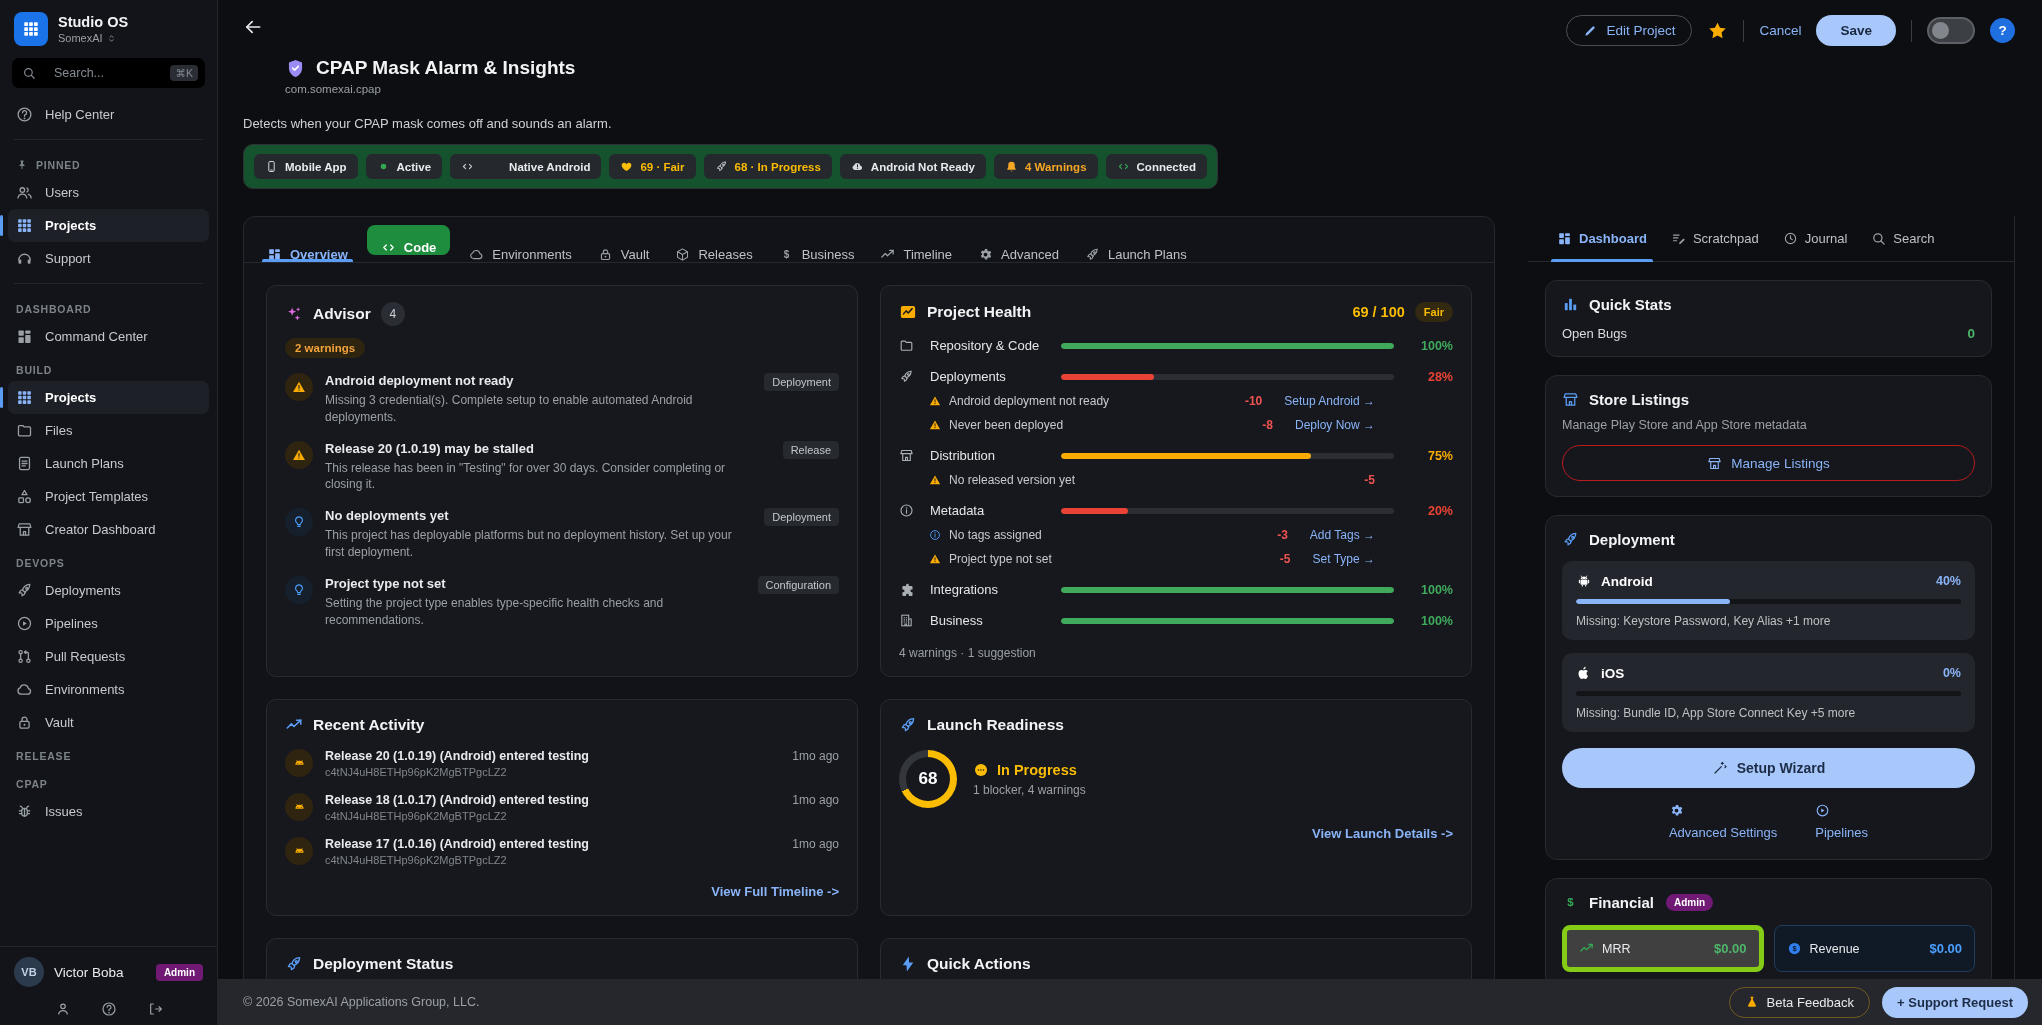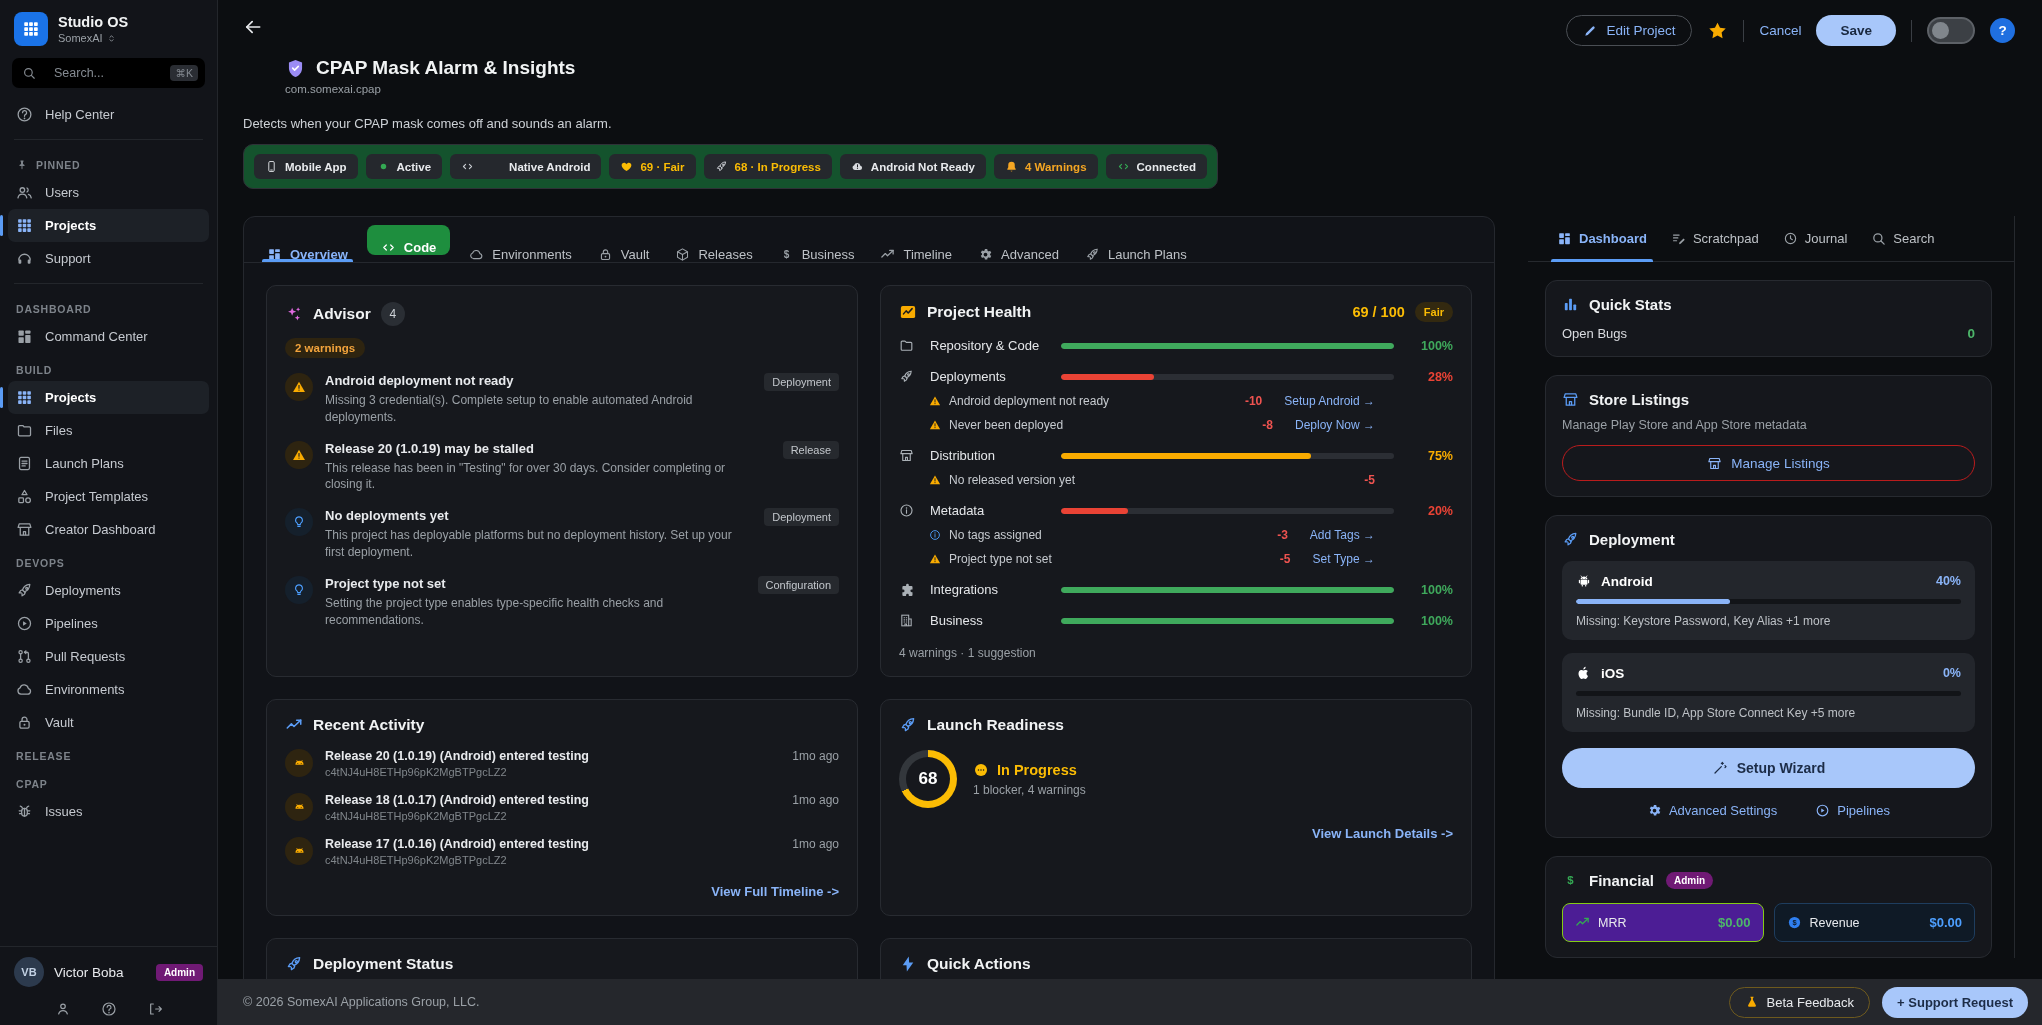--- a/index.html
+++ b/index.html
@@ -179,28 +179,28 @@
   .plat-head .icon { width:16px; height:16px; color:#fff; }
   .plat-pct { margin-left:auto; color:#8ab4f8; font-size:12.5px; font-weight:bold; }
   .plat-bar { height:5px; border-radius:3px; background:#121418; margin-top:10px; overflow:hidden; }
   .plat-fill { height:100%; border-radius:3px; }
   .plat-missing { margin-top:10px; font-size:12px; color:#bdc1c6; }
   .btn-wizard { margin-top:16px; width:100%; height:40px; border-radius:20px; background:#a8c7fa; color:#1c2c47;
     font-size:14px; font-weight:bold; display:flex; gap:9px; align-items:center; justify-content:center;
     cursor:pointer; border:none; }
   .btn-wizard .icon { width:16px; height:16px; }
   .rp-links { display:flex; justify-content:center; gap:38px; margin-top:15px; padding-bottom:4px; }
-  .rp-link { display:flex; gap:7px; align-items:flex-end; color:#8ab4f8; font-size:13px; cursor:pointer; }
+  .rp-link { display:flex; gap:7px; align-items:flex-start; color:#8ab4f8; font-size:13px; cursor:pointer;flex-direction:column; }
   .rp-link .icon { width:15px; height:15px; }
   .fin-ico { color:#34a853; }
   .badge-admin.sm { margin-left:2px; border-radius:9px; }
   .fin-tiles { display:grid; grid-template-columns:1fr 1fr; gap:10px; margin-top:14px; }
   .tile { border-radius:8px; padding:11px 12px; display:flex; gap:8px; align-items:center; font-size:12.5px; color:#e8eaed; }
   .tile .icon { width:15px; height:15px; }
-  .tile.green { background:#4c1d95; border:1px solid #84cc16; }
+  .tile.green { background:#404040; border:5px solid #84cc16; }
   .tile.blue { background:#0f1a26; border:1px solid #1e3d5e; }
   .tile-val { margin-left:auto; font-weight:bold; font-size:13px; }
 
   
   .footer { position:fixed; left:218px; right:0; bottom:0; height:46px; background:#25272c; display:flex;
     align-items:center; padding:0 14px 0 25px; z-index:40; }
   .copyright { font-size:12.5px; color:#9aa0a6; }
   .f-actions { margin-left:auto; display:flex; gap:12px; align-items:center; }
   .btn-beta { display:flex; gap:8px; align-items:center; border:1px solid #6e5a1e; border-radius:17px;
     padding:7px 15px; color:#e8eaed; font-size:13px; background:transparent; cursor:pointer; }

